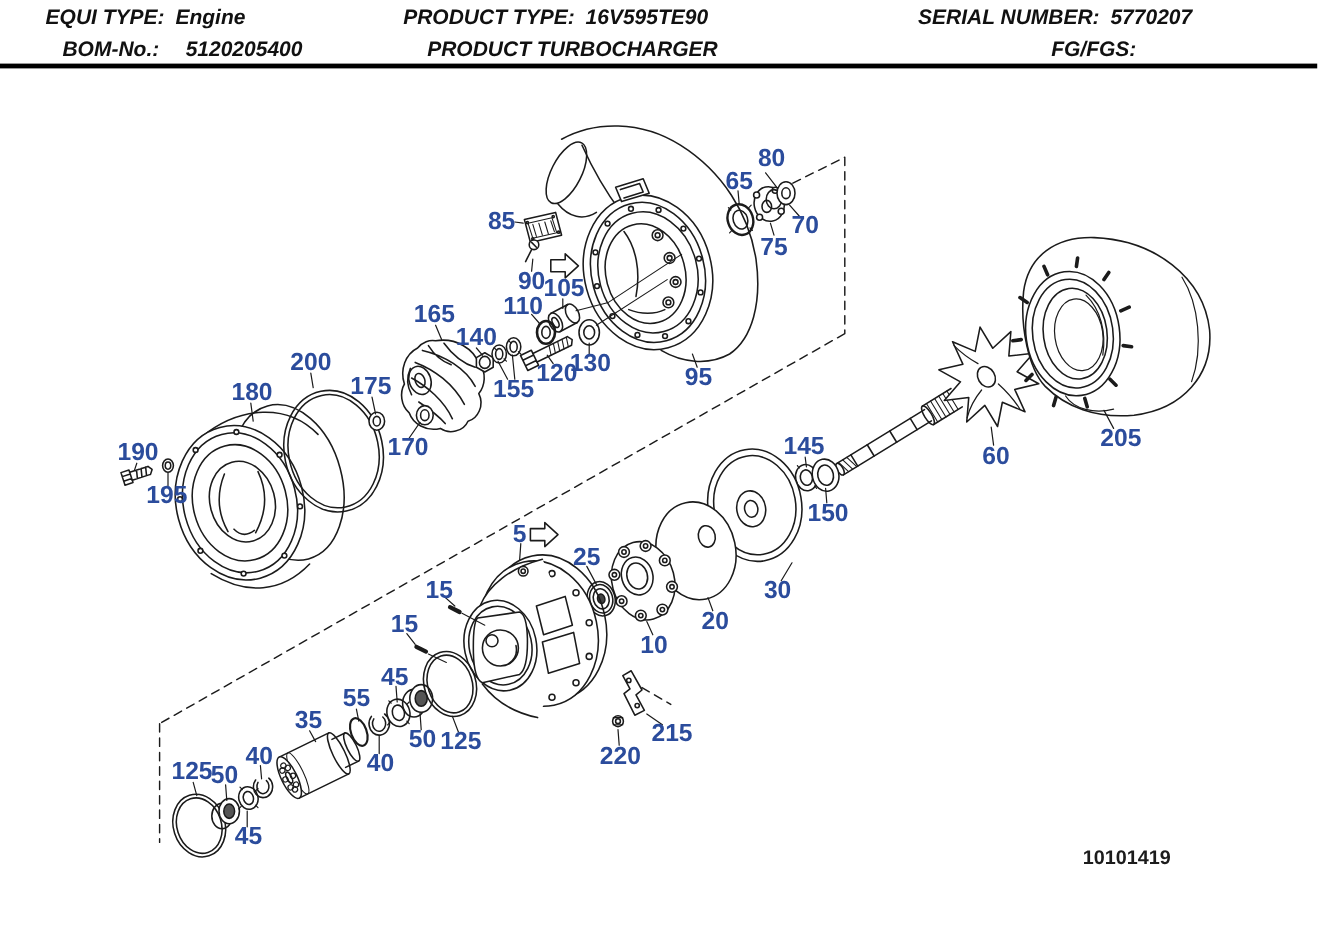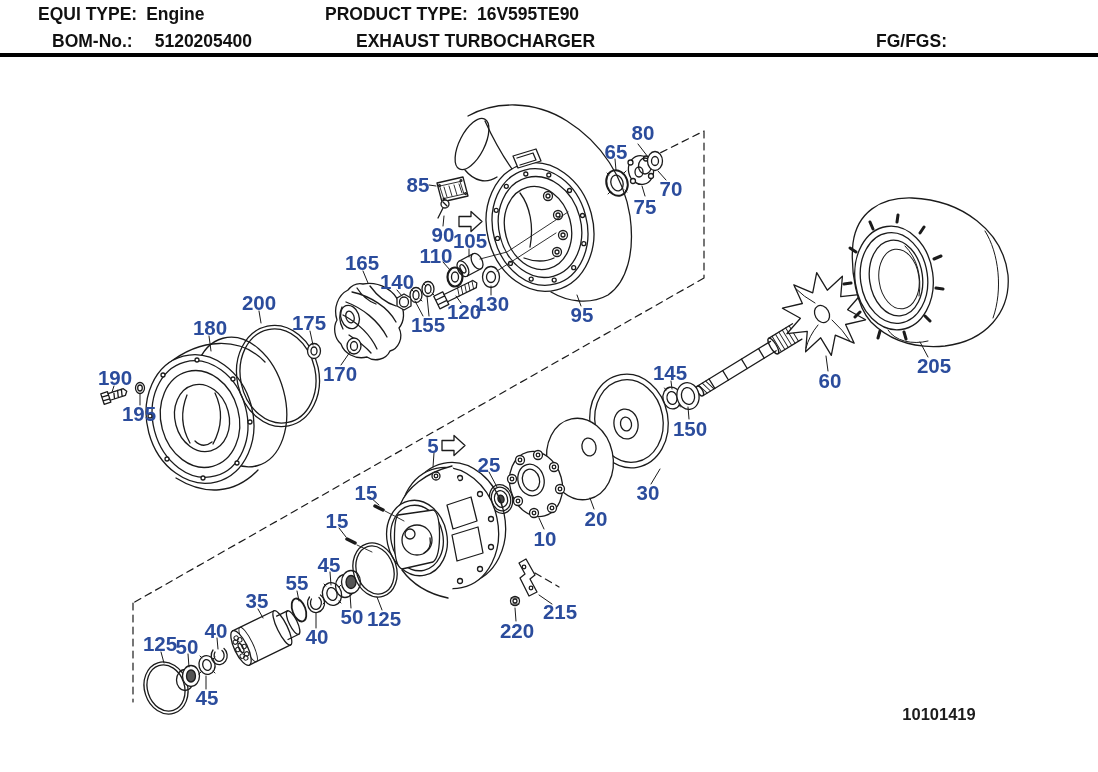--- a/index.html
+++ b/index.html
@@ -1,41 +1,44 @@
 <!DOCTYPE html>
 <html><head>
 <meta charset="utf-8">
 <style>
   html,body{margin:0;padding:0;background:#fff;}
   #page{position:relative;width:1098px;height:772px;background:#fff;overflow:hidden;
         font-family:"Liberation Sans",sans-serif;}
-  .hdr{position:absolute;color:#111;font-size:17.5px;font-weight:bold;white-space:nowrap;}
+  .hdr{position:absolute;color:#111;font-size:17.5px;font-weight:bold;white-space:nowrap;font-style:italic;}
   .hdr .gap-s{display:inline-block;width:9px;}
   .hdr .gap-m{display:inline-block;width:22px;}
   #rule{position:absolute;left:0;top:53px;width:1098px;height:4px;background:#000;}
   svg{position:absolute;left:0;top:0;}
   #callouts text{font-family:"Liberation Sans",sans-serif;font-size:20.5px;font-weight:600;}
   #fignum{font-family:"Liberation Sans",sans-serif;font-size:16.5px;font-weight:600;fill:#1c1c1c;}
 </style>
 </head>
 <body>
 
 <div id="page">
 
   <div class="hdr" style="left:38px;top:4px">
     <span>EQUI TYPE:</span><span class="gap-s"></span><span>Engine</span>
   </div>
   <div class="hdr" style="left:52px;top:31px">
     <span>BOM-No.:</span><span class="gap-m"></span><span>5120205400</span>
   </div>
-  <div class="hdr" style="left:325px;top:4px">
+  <div class="hdr" style="left:336px;top:4px">
     <span>PRODUCT TYPE:</span><span class="gap-s"></span><span>16V595TE90</span>
   </div>
   <div class="hdr" style="left:356px;top:31px">
-    <span>EXHAUST TURBOCHARGER</span>
+    <span>PRODUCT TURBOCHARGER</span>
+  </div>
+  <div class="hdr" style="left:765px;top:4px">
+    <span>SERIAL NUMBER:</span><span class="gap-s"></span><span>5770207</span>
   </div>
   <div class="hdr" style="left:876px;top:31px">
     <span>FG/FGS:</span><span></span>
   </div>
   <div id="rule"></div>
 
   <svg width="1098" height="772" viewBox="0 0 1098 772">
     <g stroke="#1b1b1b" fill="none" stroke-width="1.3" stroke-linecap="round" stroke-linejoin="round">
 
       <g stroke-dasharray="7 5" stroke-width="1.2">

